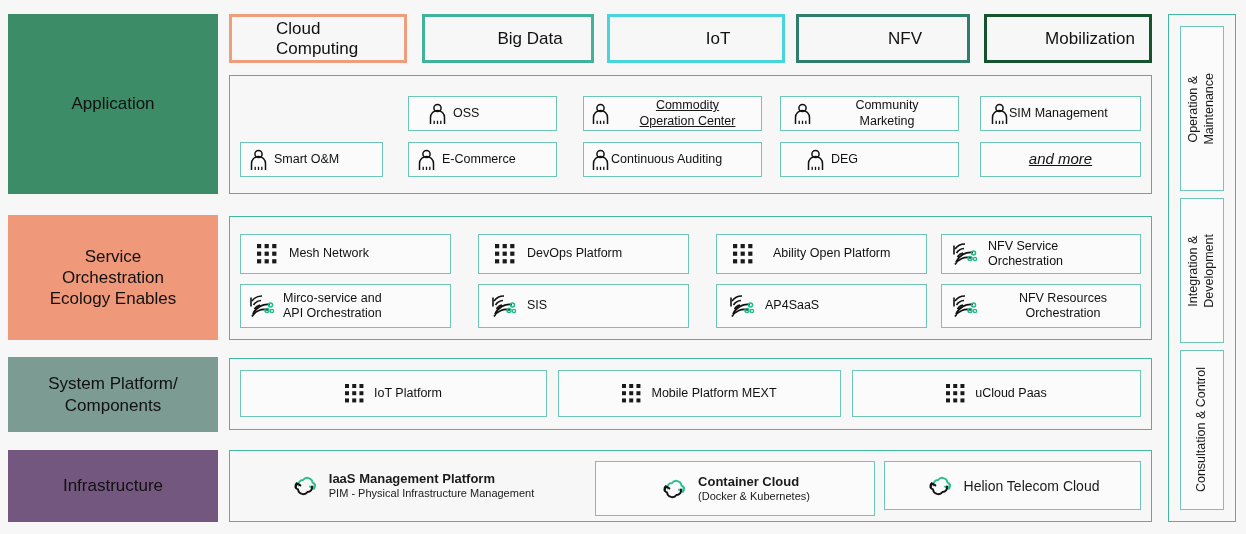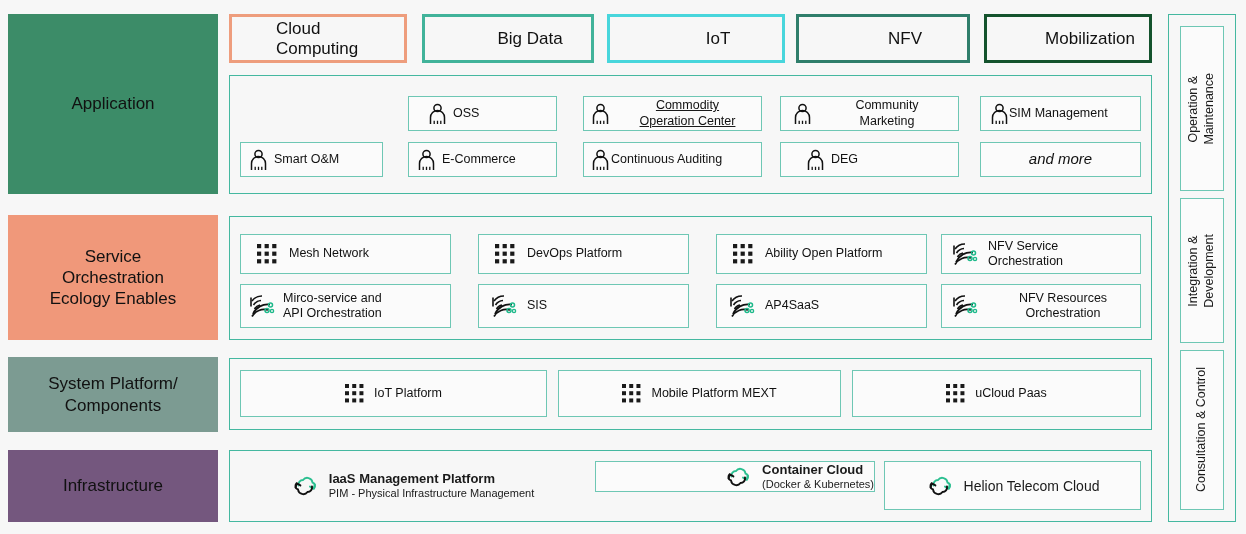--- a/index.html
+++ b/index.html
@@ -67,21 +67,21 @@
   }
   .rail-cell span{
     writing-mode:vertical-rl;
     transform:rotate(180deg);
     font-size:12.5px;
     text-align:center;
     line-height:1.25;
     white-space:pre-line;
   }
 
-  .andmore{font-style:italic;font-size:15px;}
+  .andmore{font-style:italic;text-decoration:underline;font-size:15px;}
 </style>
 </head>
 <body>
 
 <div class="stage">
 
   <div class="tag" style="left:229px;top:14px;width:178px;height:49px;border:3px solid #ee9d7d;">
     <span>Cloud Computing</span>
   </div>
   <div class="tag" style="left:422px;top:14px;width:172px;height:49px;border:3px solid #41b39a;">
@@ -227,21 +227,21 @@
             <rect x="7.6" y="7.6" width="4.2" height="4.2"></rect>
             <rect x="15.2" y="7.6" width="4.2" height="4.2"></rect>
             <rect x="0" y="15.2" width="4.2" height="4.2"></rect>
             <rect x="7.6" y="15.2" width="4.2" height="4.2"></rect>
             <rect x="15.2" y="15.2" width="4.2" height="4.2"></rect>
           </g>
         </svg>
     </span>
     <span class="item-text">DevOps Platform</span>
   </div>
-  <div class="innerbox" style="left:716px;top:234px;width:211px;height:40px;">
+  <div class="innerbox" style="left:716px;top:234px;width:211px;height:40px;gap:8px;">
     <span class="icon" style="margin:0 12px 0 16px;">
       <svg width="20" height="20" viewBox="0 0 20 20">
           <g fill="#1a1a1a">
             <rect x="0" y="0" width="4.2" height="4.2"></rect>
             <rect x="7.6" y="0" width="4.2" height="4.2"></rect>
             <rect x="15.2" y="0" width="4.2" height="4.2"></rect>
             <rect x="0" y="7.6" width="4.2" height="4.2"></rect>
             <rect x="7.6" y="7.6" width="4.2" height="4.2"></rect>
             <rect x="15.2" y="7.6" width="4.2" height="4.2"></rect>
             <rect x="0" y="15.2" width="4.2" height="4.2"></rect>
@@ -413,21 +413,21 @@
         <path d="M21 12.5 A4.6 4.6 0 0 1 16.5 18 A5.3 5.3 0 0 1 7 15.5 A3.6 3.6 0 0 1 5.5 9.5" fill="none" stroke="#111" stroke-width="1.9" stroke-linecap="round"></path>
         <path d="M4.6 13.5 l1.2 -4.2 l3.6 2.1" fill="none" stroke="#111" stroke-width="1.9" stroke-linejoin="round" stroke-linecap="round"></path>
       </svg>
     </span>
     <span style="display:flex;flex-direction:column;">
       <span style="font-size:13px;font-weight:bold;line-height:1.25;">IaaS Management Platform</span>
       <span style="font-size:11px;line-height:1.25;">PIM - Physical Infrastructure Management</span>
     </span>
   </div>
 
-  <div class="innerbox" style="left:595px;top:461px;width:280px;height:31px;justify-content:flex-end;">
+  <div class="innerbox" style="left:595px;top:461px;width:280px;height:55px;justify-content:center;">
     <span class="icon" style="margin:0 10px 0 0;">
       <svg width="28" height="24" viewBox="0 0 28 24">
         <path d="M7.5 11.5 A4.6 4.6 0 0 1 12 6 A5.3 5.3 0 0 1 21.5 8.5 A3.6 3.6 0 0 1 23 14.5" fill="none" stroke="#2bbf90" stroke-width="1.9" stroke-linecap="round"></path>
         <path d="M23.8 10.5 l-1.2 4.2 l-3.6 -2.1" fill="none" stroke="#2bbf90" stroke-width="1.9" stroke-linejoin="round" stroke-linecap="round"></path>
         <path d="M21 12.5 A4.6 4.6 0 0 1 16.5 18 A5.3 5.3 0 0 1 7 15.5 A3.6 3.6 0 0 1 5.5 9.5" fill="none" stroke="#111" stroke-width="1.9" stroke-linecap="round"></path>
         <path d="M4.6 13.5 l1.2 -4.2 l3.6 2.1" fill="none" stroke="#111" stroke-width="1.9" stroke-linejoin="round" stroke-linecap="round"></path>
       </svg>
     </span>
     <span style="display:flex;flex-direction:column;">
       <span style="font-size:13px;font-weight:bold;line-height:1.25;">Container Cloud</span>

